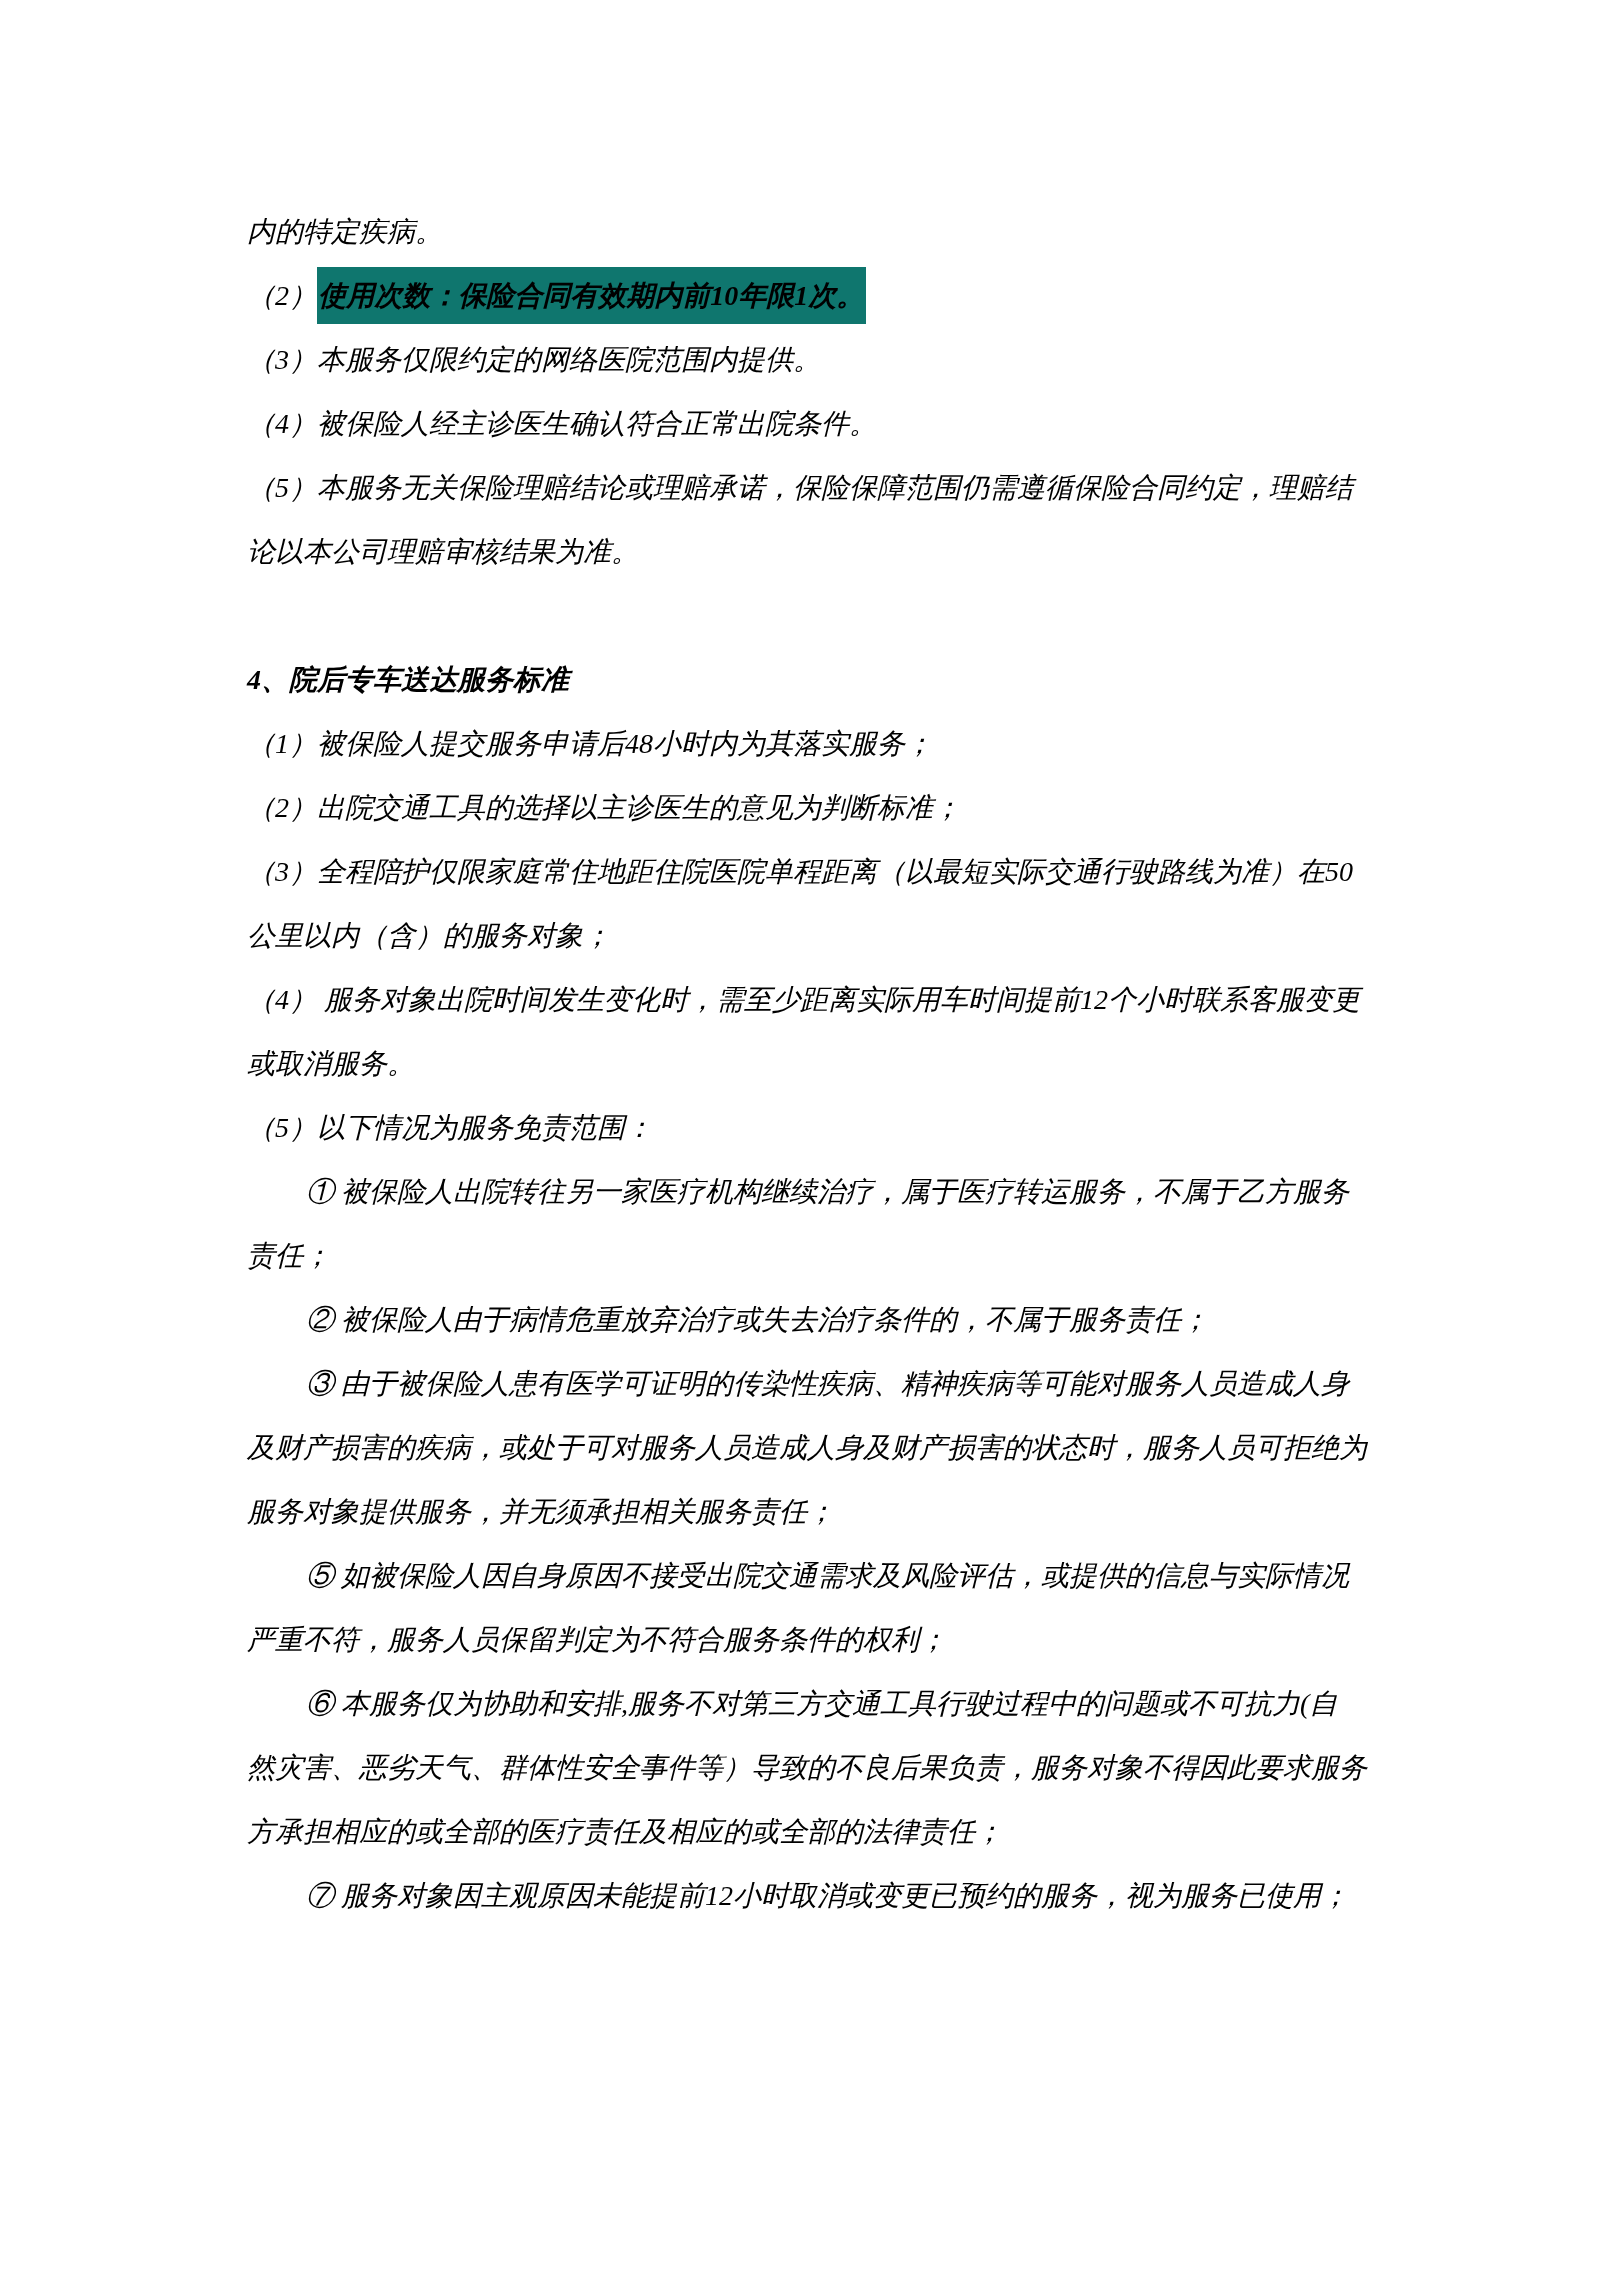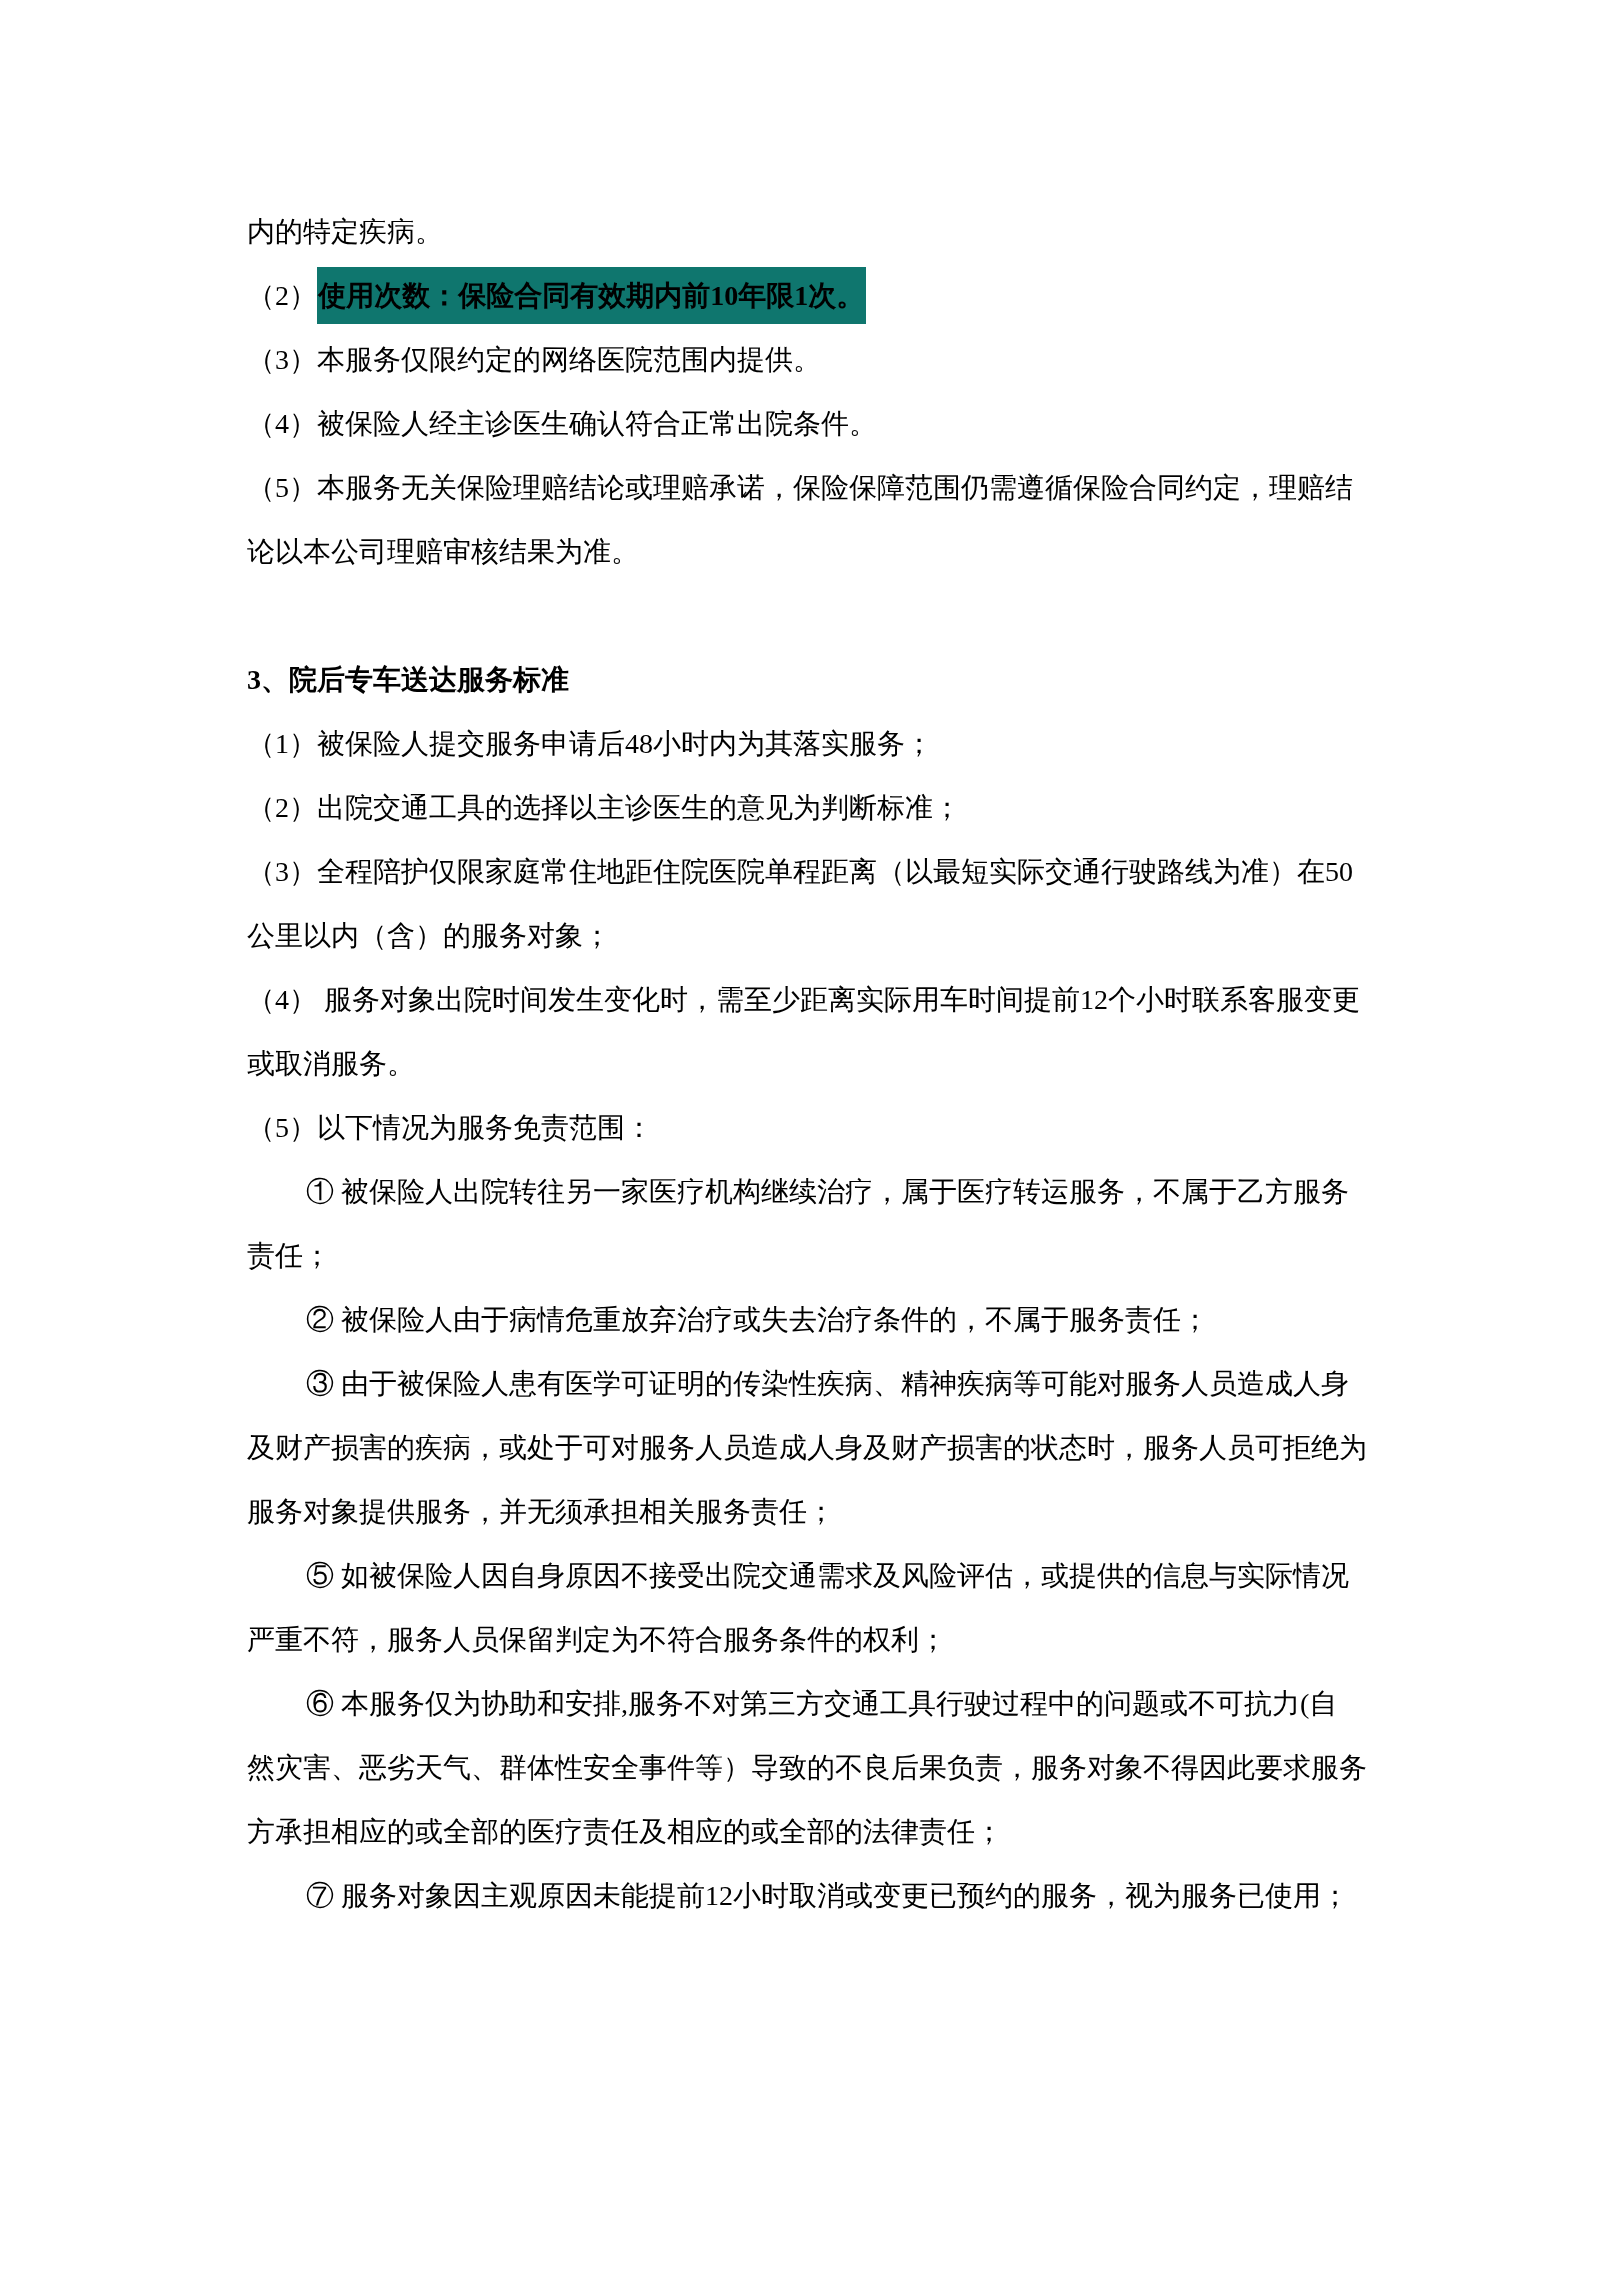--- a/index.html
+++ b/index.html
@@ -2,20 +2,21 @@
 <html style="font-size:10.5px"><head>
 <meta charset="utf-8">
 <style>
   html, body { margin: 0; padding: 0; background: #ffffff; }
   .page {
     position: relative;
     width: 1623px;
     height: 2030px;
     background: #ffffff;
     overflow: hidden;
+    font-style: italic;
   }
   .content {
     position: absolute;
     left: 247px;
     top: 200px;
     width: 1132px;
     color: #000000;
     font-family: "Liberation Serif", "DejaVu Serif", serif;
     font-size: 28px;
     line-height: 64px;
@@ -37,21 +38,21 @@
 
 <div class="page">
   <div class="content" id="doc-content">
       <div class="line"><span class="seg">内的特定疾病。</span></div>
       <div class="line"><span class="seg">（2）</span><span class="seg bold highlight">使用次数：保险合同有效期内前10年限1次。</span></div>
       <div class="line"><span class="seg">（3）本服务仅限约定的网络医院范围内提供。</span></div>
       <div class="line"><span class="seg">（4）被保险人经主诊医生确认符合正常出院条件。</span></div>
       <div class="line"><span class="seg">（5）本服务无关保险理赔结论或理赔承诺，保险保障范围仍需遵循保险合同约定，理赔结</span></div>
       <div class="line"><span class="seg">论以本公司理赔审核结果为准。</span></div>
       <div class="line"></div>
-      <div class="line"><span class="seg bold">3、院后专车送达服务标准</span></div>
+      <div class="line"><span class="seg bold">4、院后专车送达服务标准</span></div>
       <div class="line"><span class="seg">（1）被保险人提交服务申请后48小时内为其落实服务；</span></div>
       <div class="line"><span class="seg">（2）出院交通工具的选择以主诊医生的意见为判断标准；</span></div>
       <div class="line"><span class="seg">（3）全程陪护仅限家庭常住地距住院医院单程距离（以最短实际交通行驶路线为准）在50</span></div>
       <div class="line"><span class="seg">公里以内（含）的服务对象；</span></div>
       <div class="line"><span class="seg">（4） 服务对象出院时间发生变化时，需至少距离实际用车时间提前12个小时联系客服变更</span></div>
       <div class="line"><span class="seg">或取消服务。</span></div>
       <div class="line"><span class="seg">（5）以下情况为服务免责范围：</span></div>
       <div class="line indent-2"><span class="seg">① 被保险人出院转往另一家医疗机构继续治疗，属于医疗转运服务，不属于乙方服务</span></div>
       <div class="line"><span class="seg">责任；</span></div>
       <div class="line indent-2"><span class="seg">② 被保险人由于病情危重放弃治疗或失去治疗条件的，不属于服务责任；</span></div>

